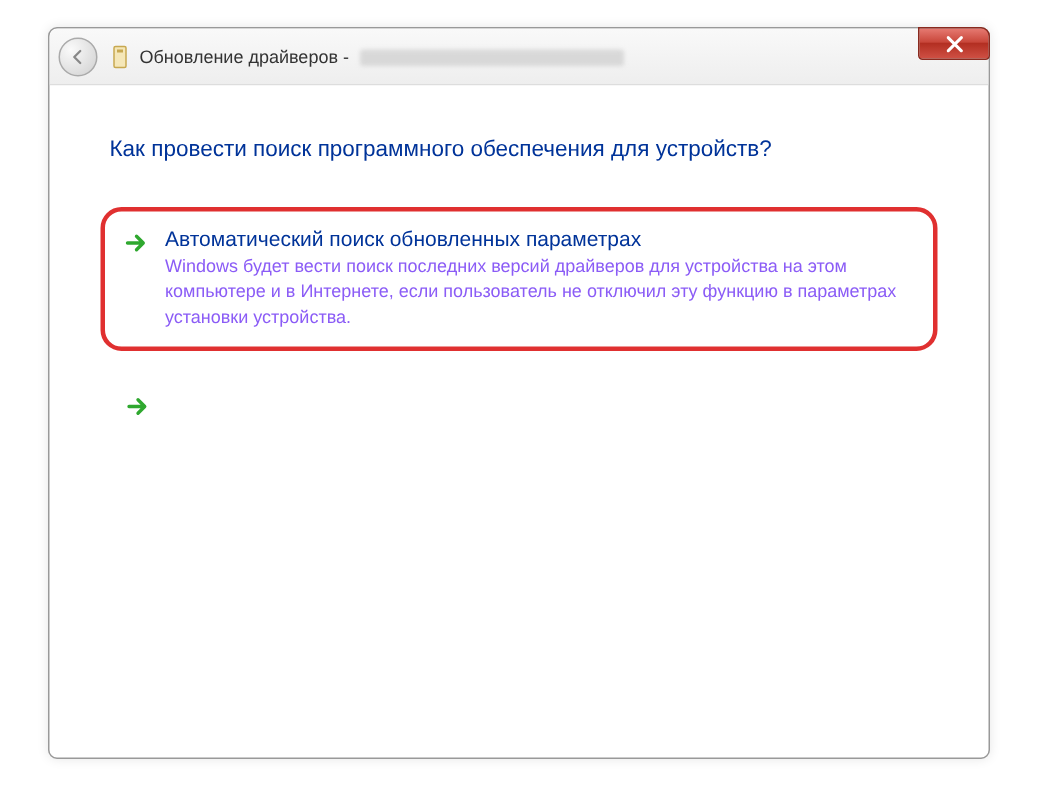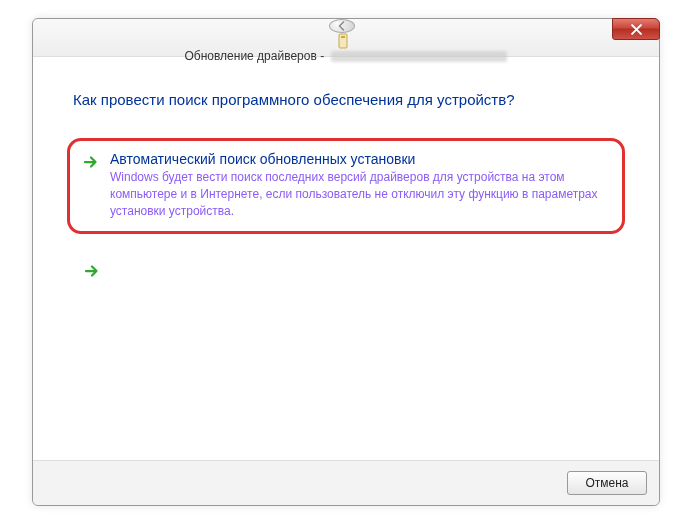--- a/index.html
+++ b/index.html
@@ -29,21 +29,20 @@
     }
     .titlebar {
       height: 38px;
       background: linear-gradient(to bottom, #f9f9f9, #eeeeee);
       border-bottom: 1px solid #ddd;
       border-radius: 6px 6px 0 0;
       display: flex;
       align-items: center;
       padding: 0 6px;
       position: relative;
-      flex-direction: column;
     }
     .back-btn {
       width: 26px;
       height: 26px;
       border-radius: 50%;
       background: radial-gradient(circle at 30% 30%, #fafafa, #d0d0d0);
       border: 1px solid #aaa;
       display: flex;
       align-items: center;
       justify-content: center;
@@ -194,32 +193,29 @@
   <div class="content">
     <div class="heading">Как провести поиск программного обеспечения для устройств?</div>
 
     <div class="option highlighted">
       <span class="arrow-icon">
         <svg viewBox="0 0 24 24" width="18" height="18">
           <path d="M4 12 H17 M12 6 L18 12 L12 18" fill="none" stroke="#2fa82f" stroke-width="3" stroke-linecap="round" stroke-linejoin="round"></path>
         </svg>
       </span>
       <div class="option-body">
-        <div class="option-title">Автоматический поиск обновленных установки</div>
+        <div class="option-title">Автоматический поиск обновленных параметрах</div>
         <div class="option-desc">Windows будет вести поиск последних версий драйверов для устройства на этом компьютере и в Интернете, если пользователь не отключил эту функцию в параметрах установки устройства.</div>
       </div>
     </div>
 
     <div class="option">
       <span class="arrow-icon">
         <svg viewBox="0 0 24 24" width="18" height="18">
           <path d="M4 12 H17 M12 6 L18 12 L12 18" fill="none" stroke="#2fa82f" stroke-width="3" stroke-linecap="round" stroke-linejoin="round"></path>
         </svg>
       </span>
     </div>
 
   </div>
 
-  <div class="footer">
-    <div class="cancel-btn">Отмена</div>
-  </div>
 
 </div>
 
 </body></html>

